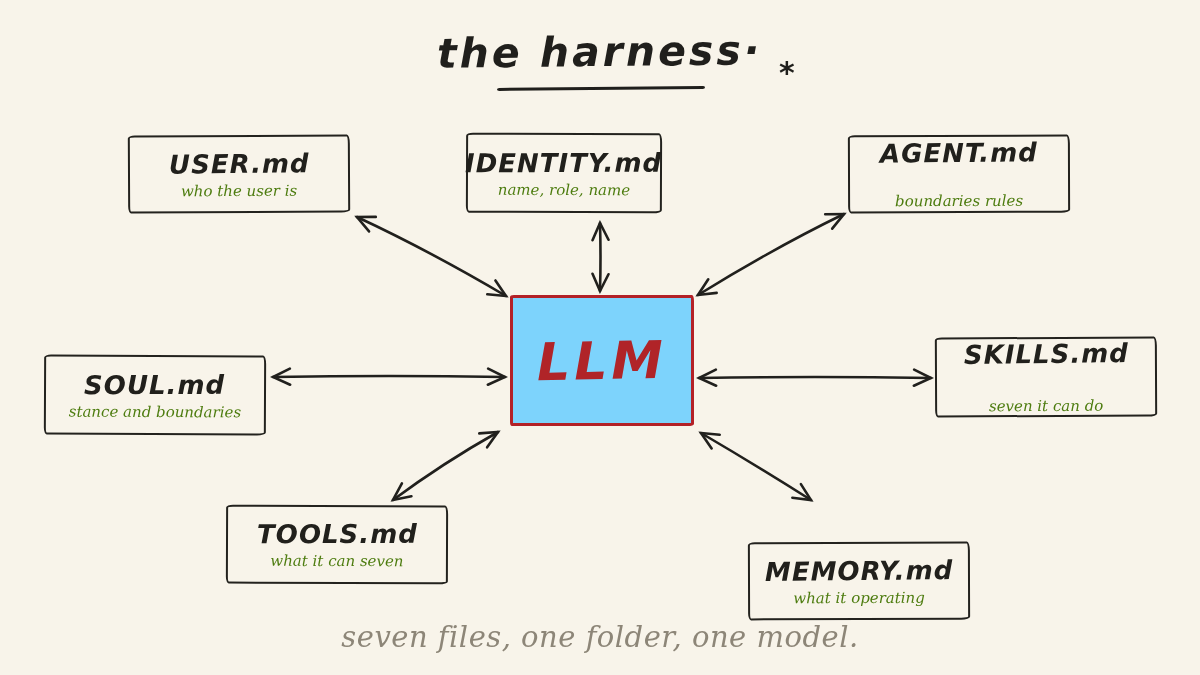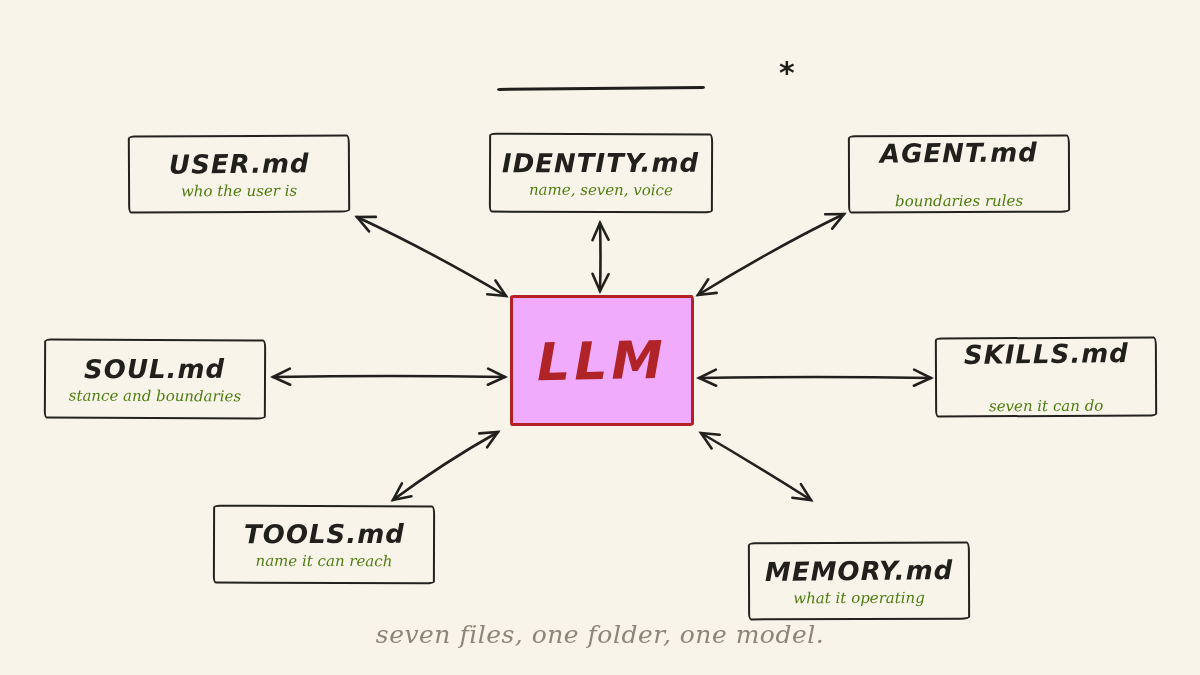--- a/index.html
+++ b/index.html
@@ -48,54 +48,57 @@
     font-style:italic;font-weight:bold;
     font-size:26px;letter-spacing:1px;color:#21201c;
     white-space:nowrap;transform:rotate(-0.4deg);
   }
   .node-sublabel{
     font-family:"DejaVu Serif", serif;
     font-style:italic;font-size:15px;color:#4d7c0f;
     white-space:nowrap;
   }
   .node-user   {left:128px;top:135px;transform:rotate(-0.3deg);}
-  .node-identity{left:489px;top:133px;width:224px;height:80px;transform:rotate(0.2deg);}
+  .node-identity{left:466px;top:133px;width:196px;height:80px;transform:rotate(0.2deg);}
   .node-agent  {left:848px;top:135px;transform:rotate(-0.2deg);gap:24px;}
-  .node-soul   {left:44px; top:339px;height:80px;transform:rotate(0.25deg);}
+  .node-soul   {left:44px; top:355px;height:80px;transform:rotate(0.25deg);}
   .node-skills {left:935px;top:337px;height:80px;transform:rotate(-0.25deg);justify-content:space-between;}
-  .node-tools  {left:213px;top:505px;height:79px;transform:rotate(0.2deg);}
+  .node-tools  {left:226px;top:505px;height:79px;transform:rotate(0.2deg);}
   .node-memory {left:748px;top:506px;height:78px;transform:rotate(-0.2deg);margin-top:36px;}
 
   
   .llm-box{
     position:absolute;left:510px;top:295px;width:184px;height:131px;
-    border:3px solid #b32127;background:#f0abfc;
+    border:3px solid #b32127;background:#7dd3fc;
     border-radius:4px 2px 6px 2px / 2px 6px 2px 4px;
     display:flex;align-items:center;justify-content:center;
     box-sizing:border-box;
   }
   .llm-label{
     font-family:"DejaVu Sans", sans-serif;
     font-style:italic;font-weight:bold;
     font-size:52px;letter-spacing:4px;color:#b02428;
     transform:rotate(-1deg);
   }
 
   
   .caption{
     position:absolute;left:0;top:620px;width:1200px;text-align:center;
     font-family:"DejaVu Serif", serif;font-style:italic;
-    font-size:25px;color:#8d8678;letter-spacing:0.5px;
+    font-size:29px;color:#8d8678;letter-spacing:0.5px;
   }
 </style>
 </head>
 <body>
 
 <div class="stage">
 
+  <div class="title-wrap">
+    <span class="title-text">the harness·</span>
+  </div>
   <div class="title-underline"></div>
   <div class="footnote-asterisk">*</div>
 
   <svg class="arrows" width="1200" height="675" viewBox="0 0 1200 675">
     <defs>
       <marker id="ah" markerUnits="userSpaceOnUse" markerWidth="24" markerHeight="24" viewBox="0 0 24 24" refX="21" refY="12" orient="auto-start-reverse">
         <path d="M4,4 L21,12 L4,20" fill="none" stroke="#21201d" stroke-width="2.4" stroke-linecap="round"></path>
       </marker>
     </defs>
     <path d="M357,217 Q428,250 506,296" marker-start="url(#ah)" marker-end="url(#ah)"></path>
@@ -107,41 +110,41 @@
     <path d="M701,433 Q754,464 811,500" marker-start="url(#ah)" marker-end="url(#ah)"></path>
   </svg>
 
   <div class="node node-user">
     <div class="node-label">USER.md</div>
     <div class="node-sublabel">who the user is</div>
   </div>
 
   <div class="node node-identity">
     <div class="node-label">IDENTITY.md</div>
-    <div class="node-sublabel">name, seven, voice</div>
+    <div class="node-sublabel">name, role, name</div>
   </div>
 
   <div class="node node-agent">
     <div class="node-label">AGENT.md</div>
     <div class="node-sublabel">boundaries rules</div>
   </div>
 
   <div class="node node-soul">
     <div class="node-label">SOUL.md</div>
     <div class="node-sublabel">stance and boundaries</div>
   </div>
 
   <div class="node node-skills">
     <div class="node-label">SKILLS.md</div>
     <div class="node-sublabel">seven it can do</div>
   </div>
 
   <div class="node node-tools">
     <div class="node-label">TOOLS.md</div>
-    <div class="node-sublabel">name it can reach</div>
+    <div class="node-sublabel">what it can seven</div>
   </div>
 
   <div class="node node-memory">
     <div class="node-label">MEMORY.md</div>
     <div class="node-sublabel">what it operating</div>
   </div>
 
   <div class="llm-box">
     <div class="llm-label">LLM</div>
   </div>

